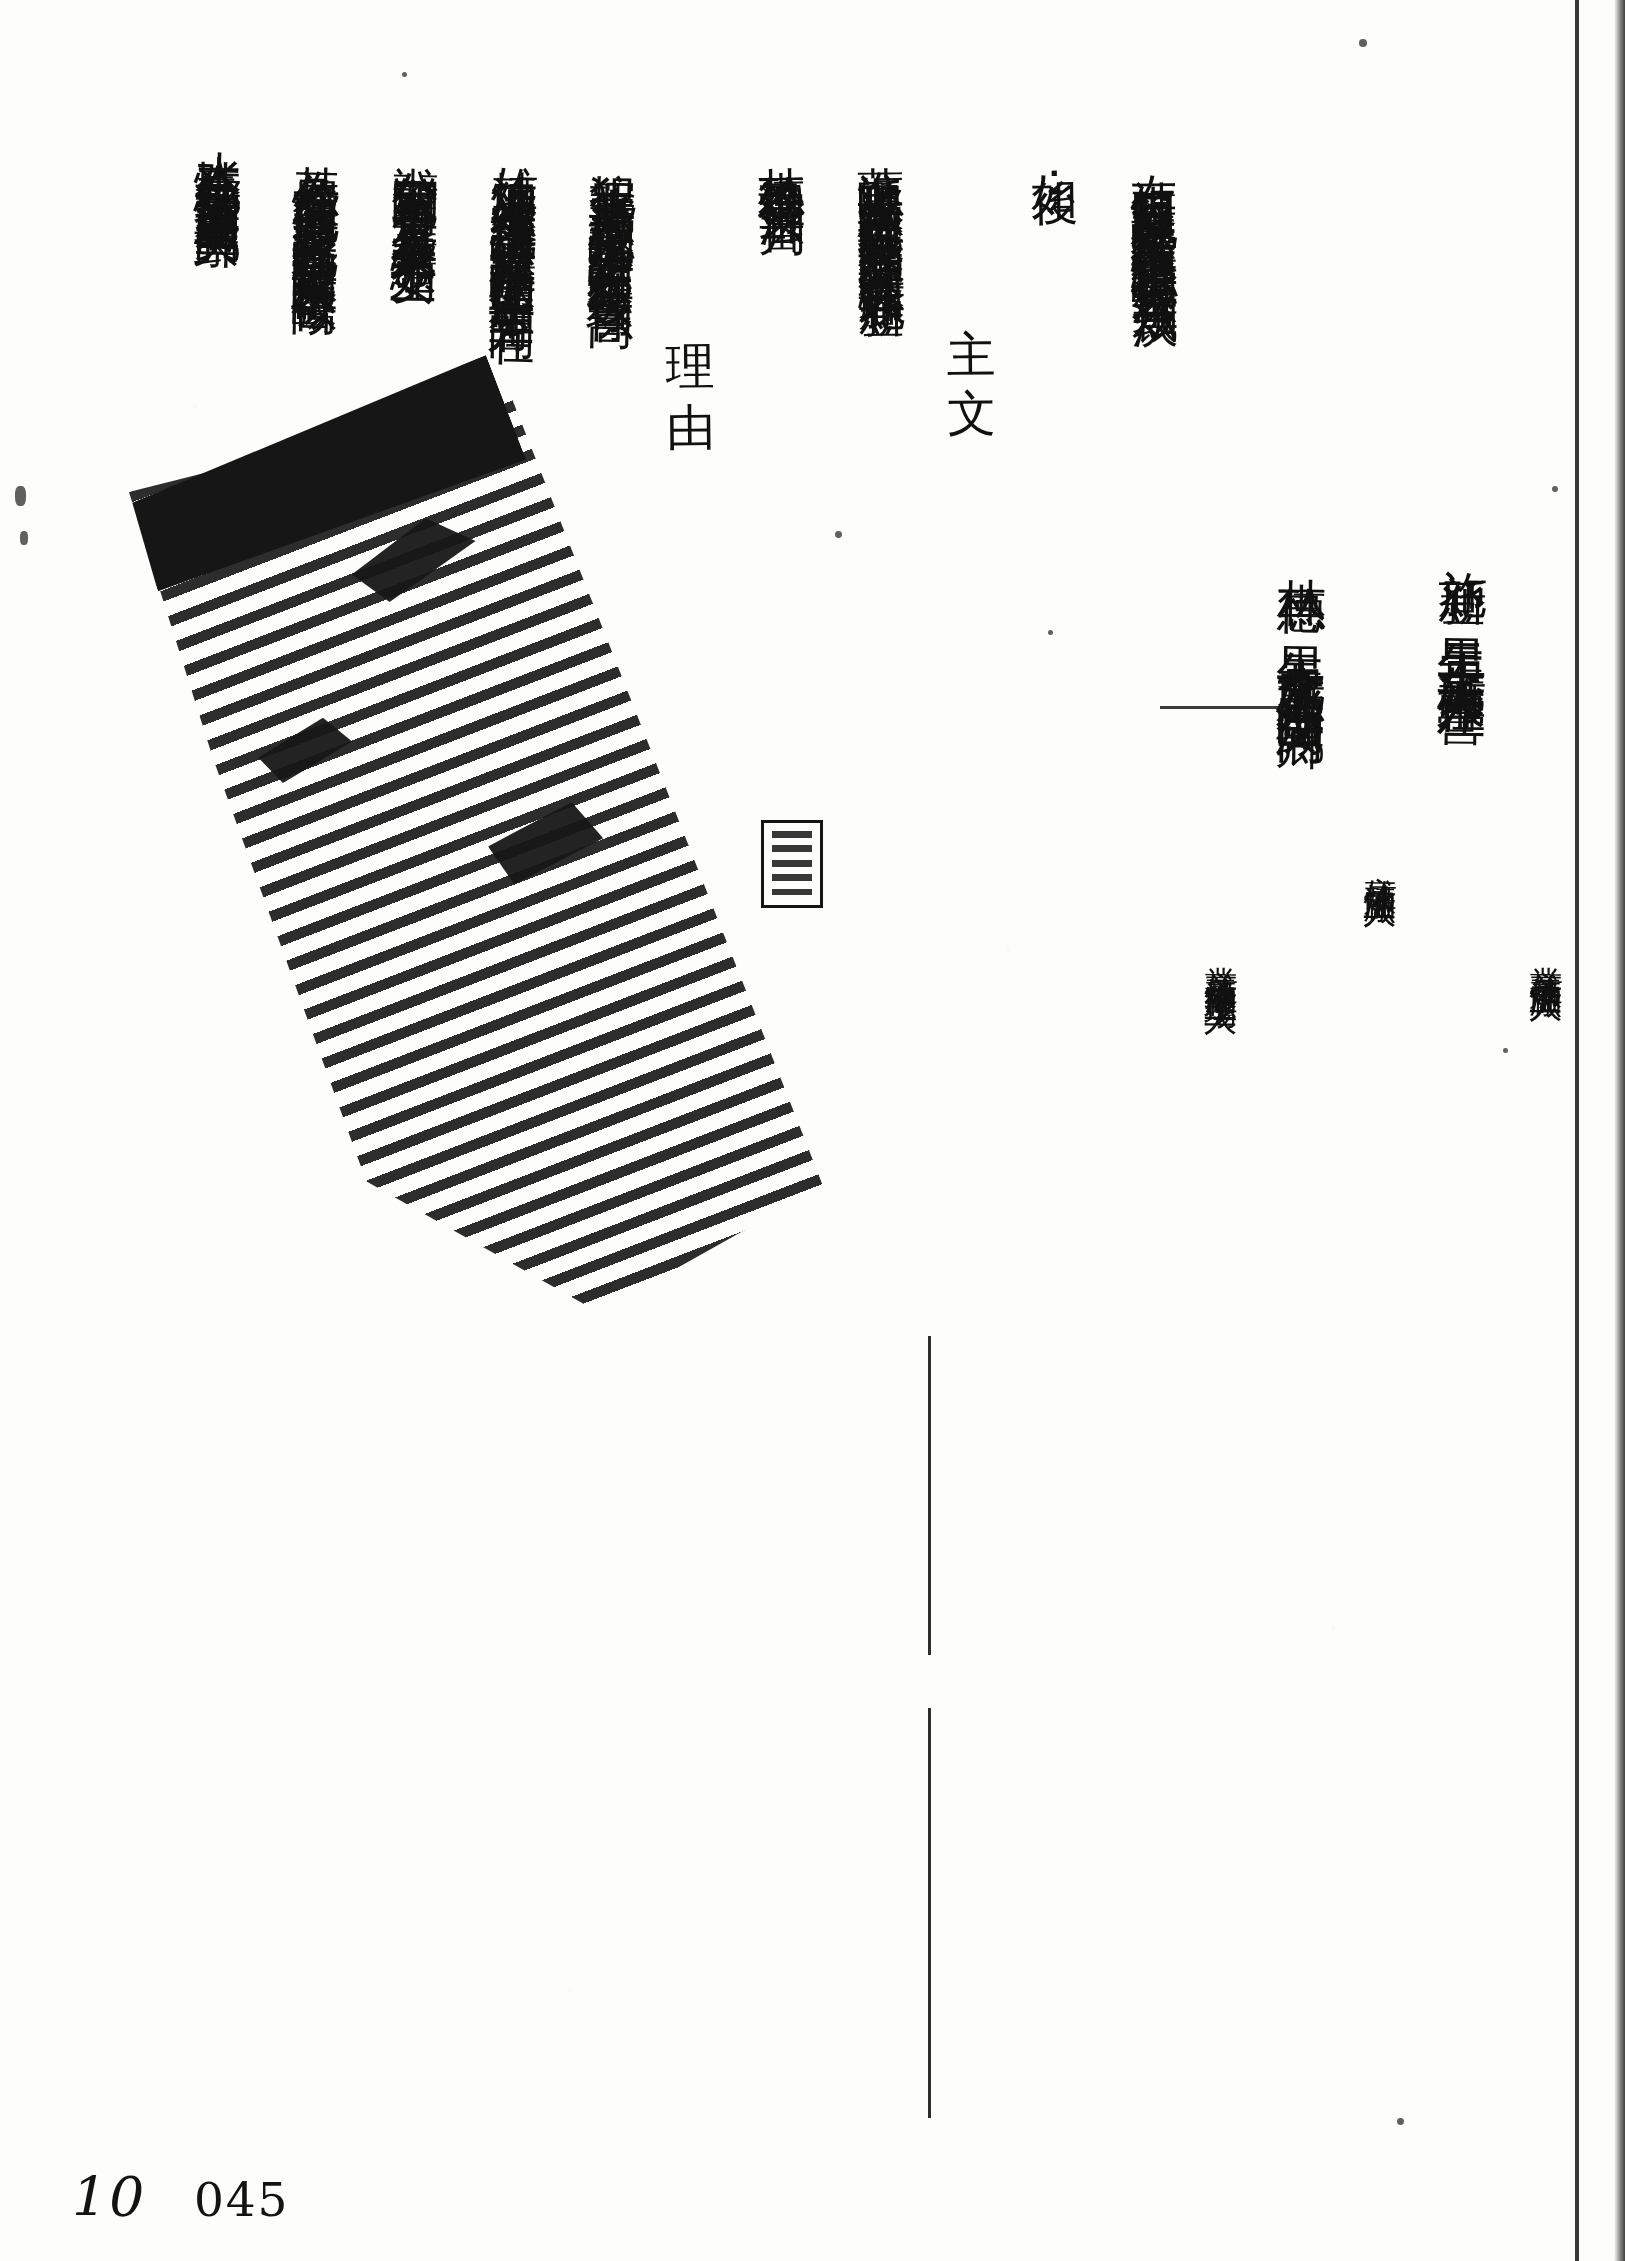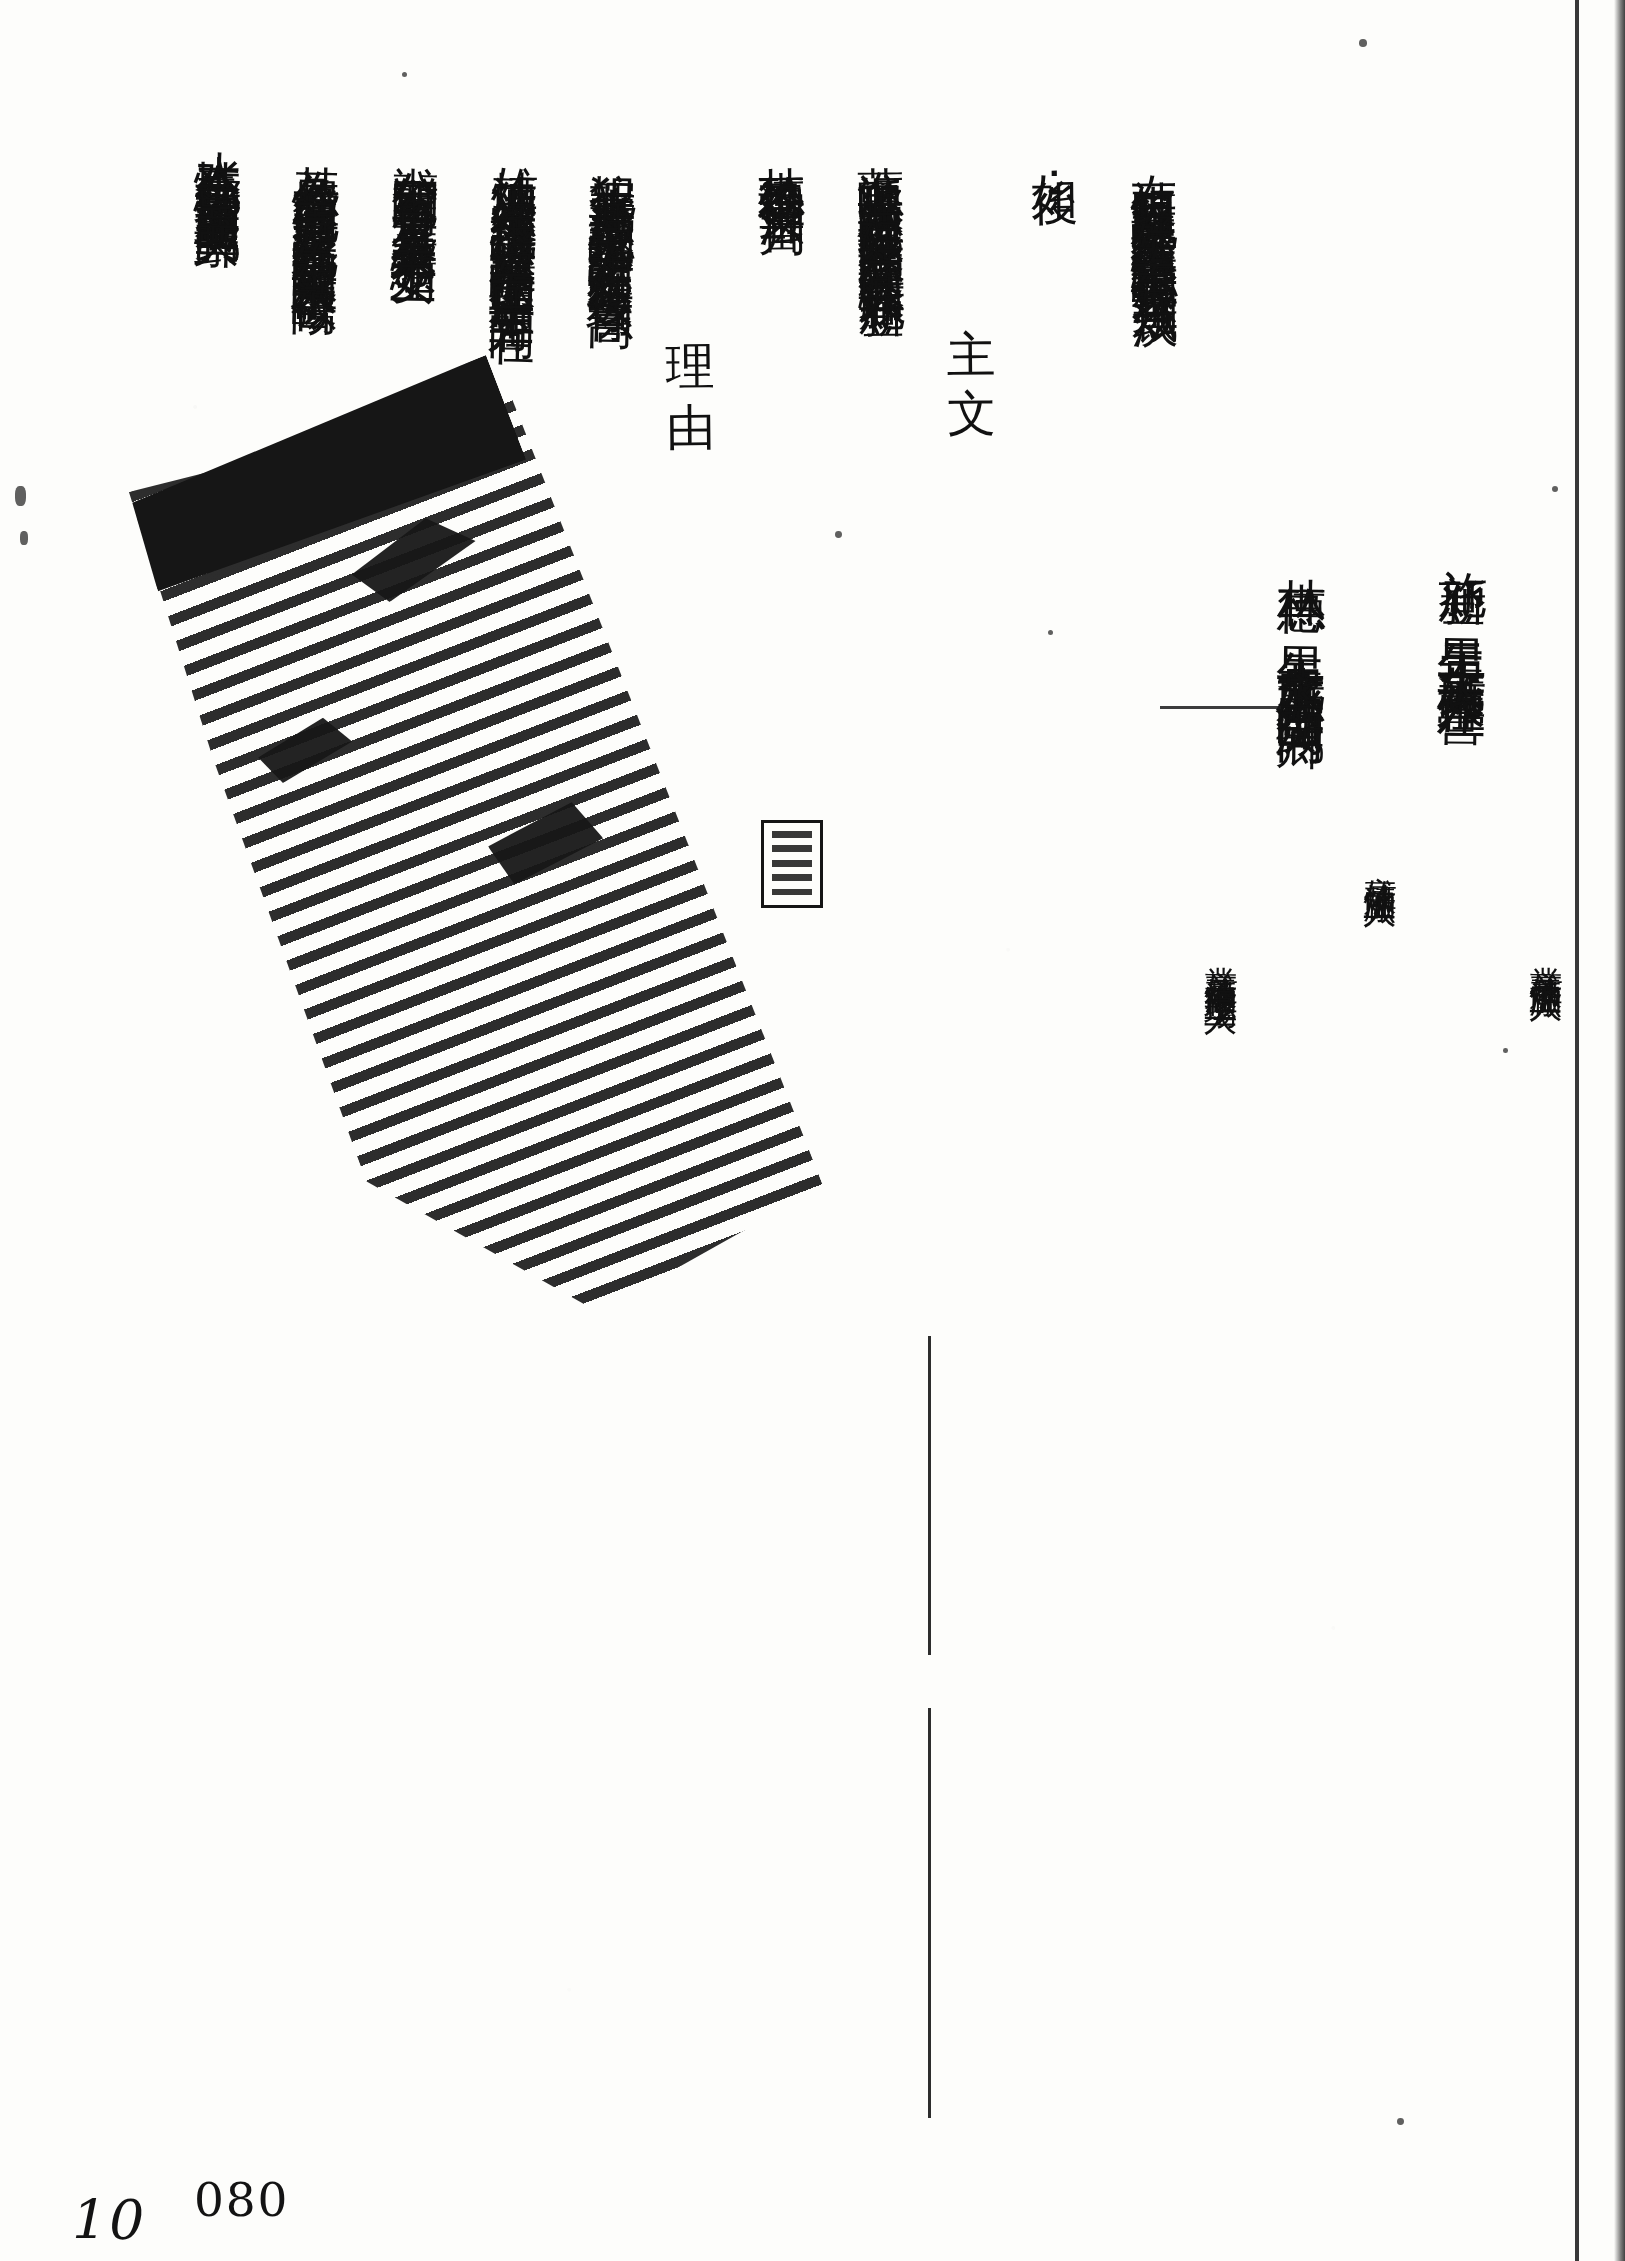--- a/index.html
+++ b/index.html
@@ -229,17 +229,17 @@
 
   <div class="insert">
     <div class="insert-ink"></div>
     <div class="insert-solid"></div>
     <div class="insert-blotch" style="left:48%;top:14%;width:30%;height:7%;clip-path:polygon(0 40%,70% 0,100% 60%,20% 100%);"></div>
     <div class="insert-blotch" style="left:12%;top:30%;width:22%;height:5%;clip-path:polygon(0 30%,80% 0,100% 70%,15% 100%);"></div>
     <div class="insert-blotch" style="left:55%;top:48%;width:26%;height:6%;clip-path:polygon(0 20%,85% 0,100% 80%,10% 100%);"></div>
     <div class="insert-text">torn carbon-copy insert pasted over the page</div>
   </div>
 
-  <div class="footer-num big" style="left:72px; top:2165px;margin-top:23px;">10</div>
-  <div class="footer-num" style="left:194px; top:2172px;">080</div>
+  <div class="footer-num big" style="left:72px; top:2165px;">10</div>
+  <div class="footer-num" style="left:194px; top:2172px;">045</div>
 
 </div>
 
 
 </body></html>

